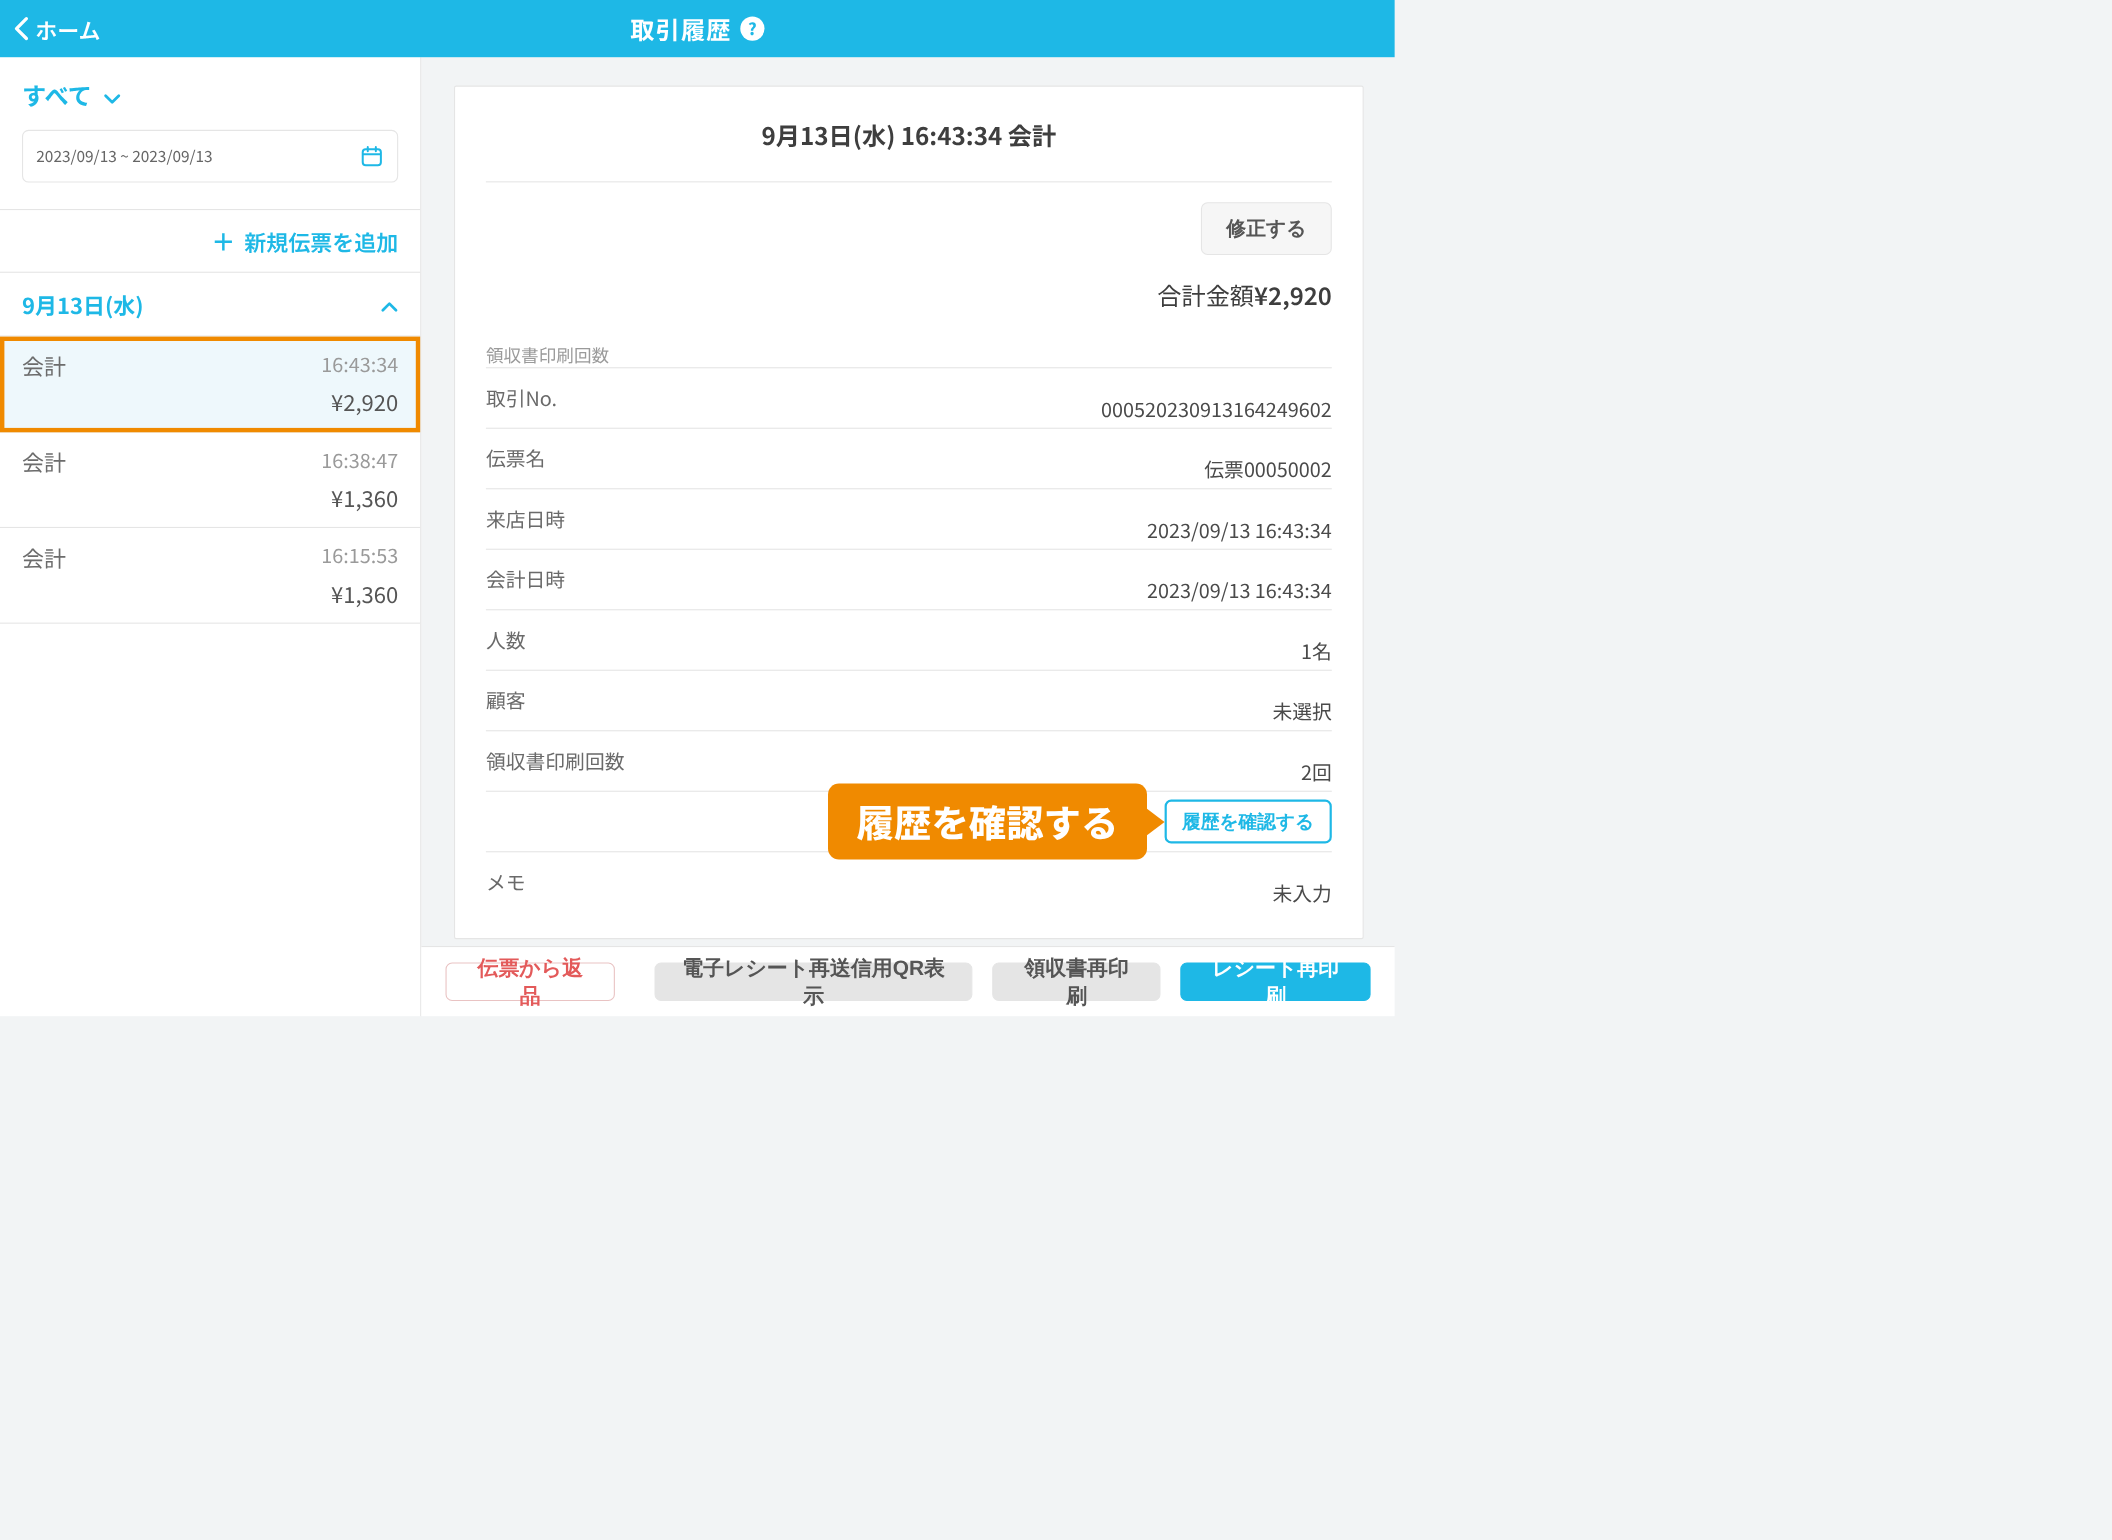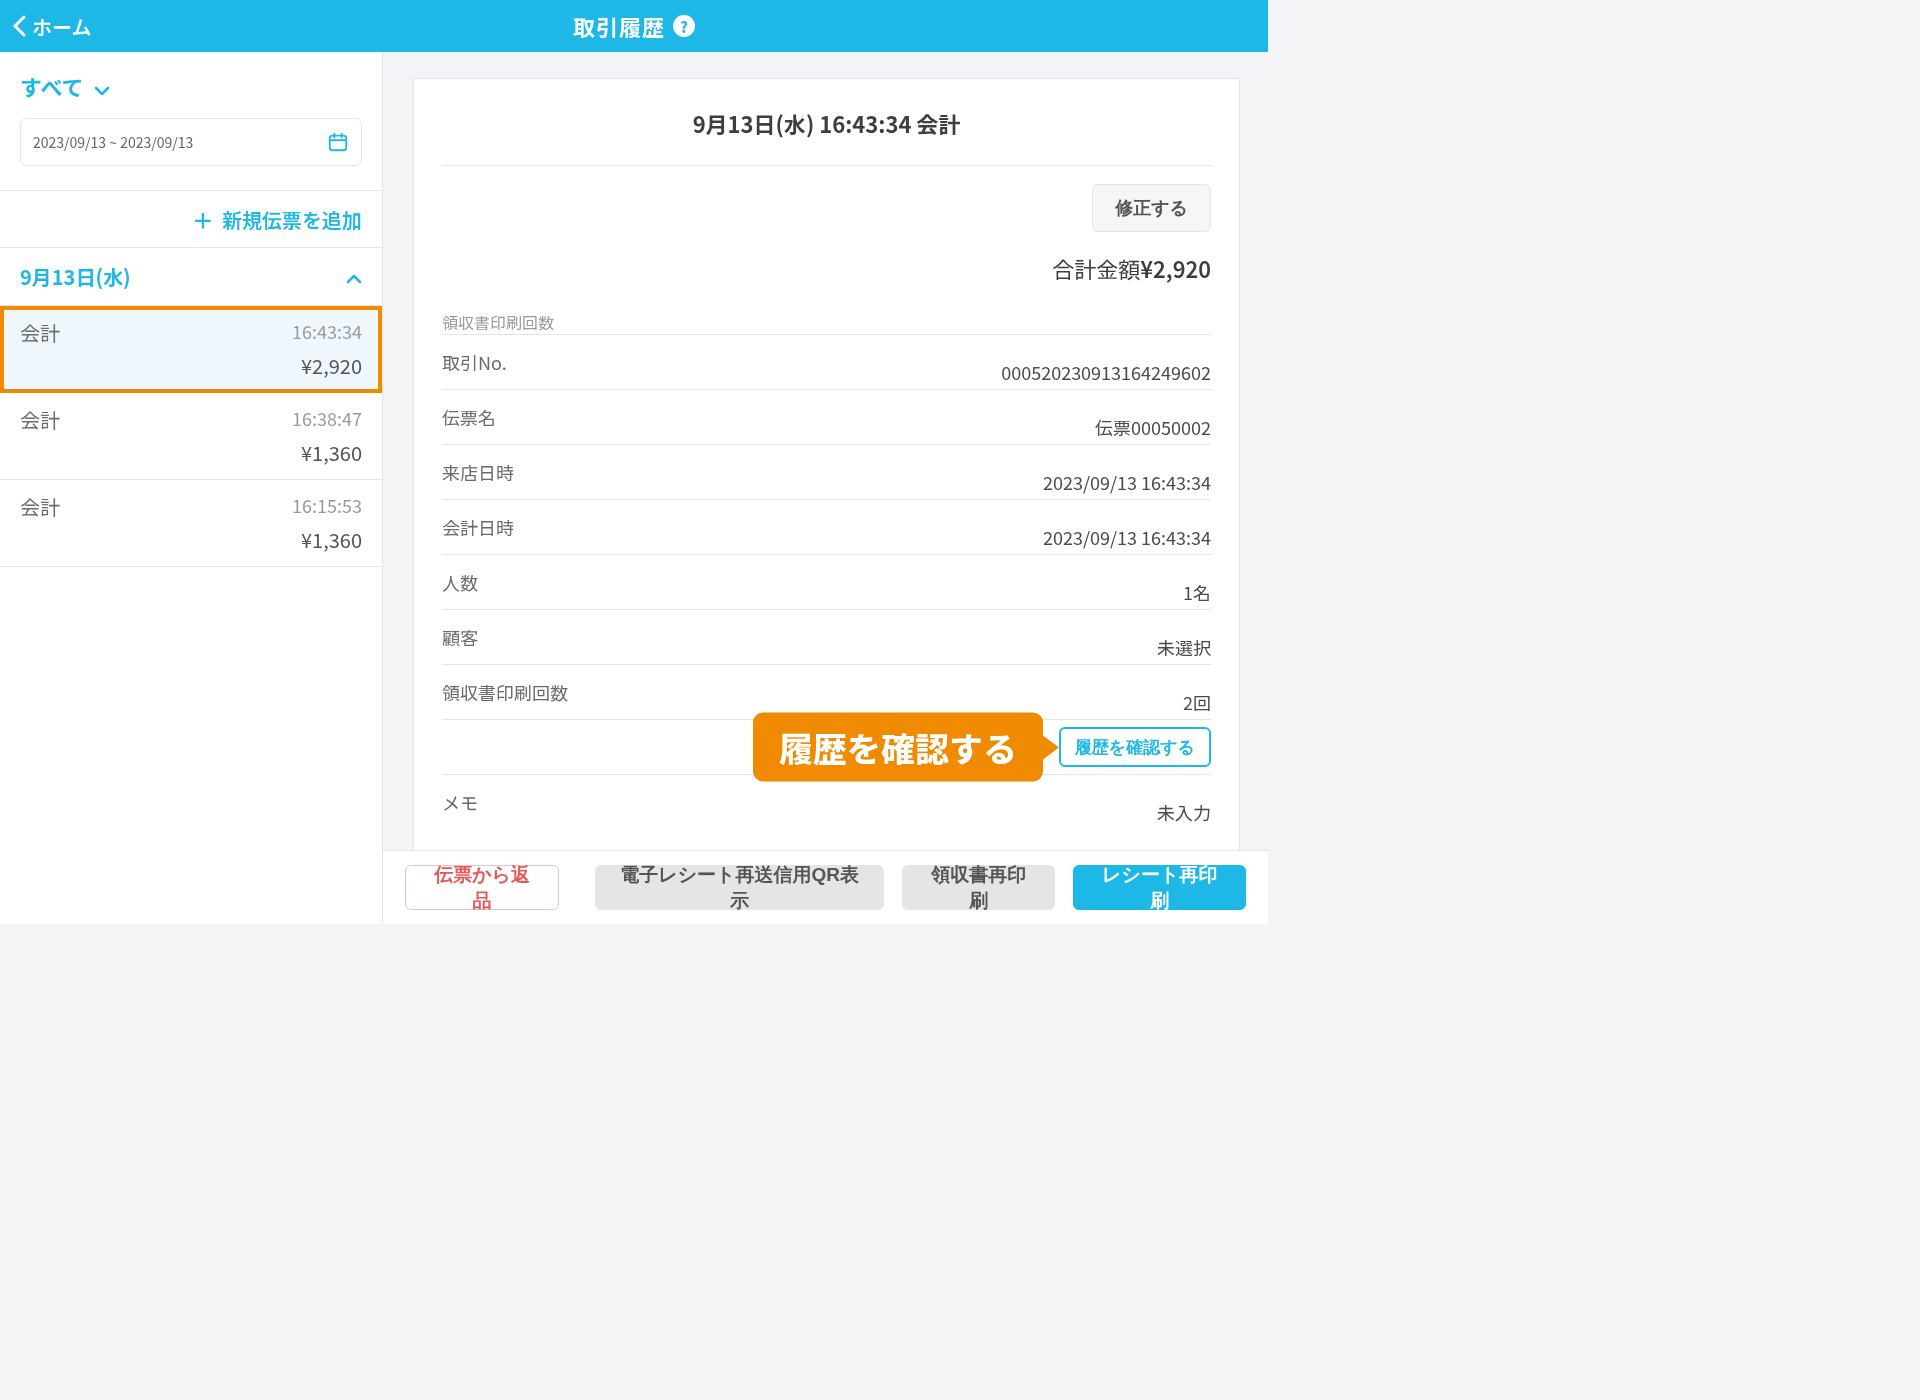--- a/index.html
+++ b/index.html
@@ -72,21 +72,21 @@
   .kv .v{color:#4a4a4a;margin-top:20px;}
   .history-btn{height:40px;border:2px solid var(--brand);border-radius:6px;color:var(--brand);background:#fff;padding:0 14px;font-size:17px;font-weight:700;cursor:pointer;}
 
   .callout-row{position:relative;height:54px;border-top:1px solid var(--border);display:flex;align-items:center;justify-content:flex-end;}
   .callout{position:absolute;right:168px;top:50%;transform:translateY(-50%);background:var(--orange);color:#fff;font-size:34px;font-weight:800;padding:10px 26px;border-radius:10px;display:flex;align-items:center;}
   .callout::after{content:"";position:absolute;right:-16px;top:50%;transform:translateY(-50%);border-left:16px solid var(--orange);border-top:12px solid transparent;border-bottom:12px solid transparent;}
 
   
   .footer{flex:none;background:#fff;border-top:1px solid var(--border);padding:14px 22px;display:flex;gap:18px;justify-content:flex-start;}
   .footer .spacer{flex:1;}
-  .footer .btn{height:45px;font-size:19px;padding:0 22px;}
+  .footer .btn{height:35px;font-size:19px;padding:0 22px;}
   .footer .btn-lg{min-width:200px;}
 </style>
 </head>
 <body>
 
 <div class="topbar">
   <div class="back">
     <span class="back-chevron">
       <svg width="14" height="22" viewBox="0 0 14 22" fill="none">
           <path d="M12 2 L3 11 L12 20" stroke="#fff" stroke-width="3" stroke-linecap="round" stroke-linejoin="round"></path>

